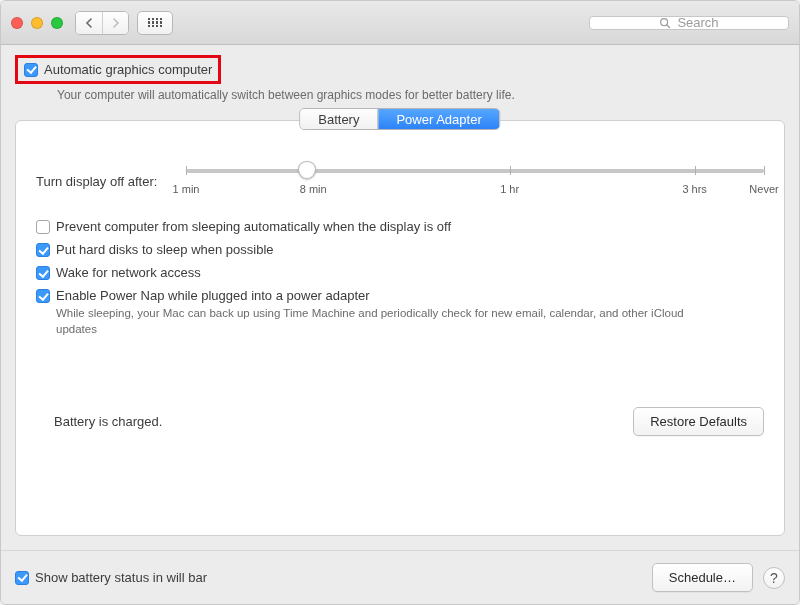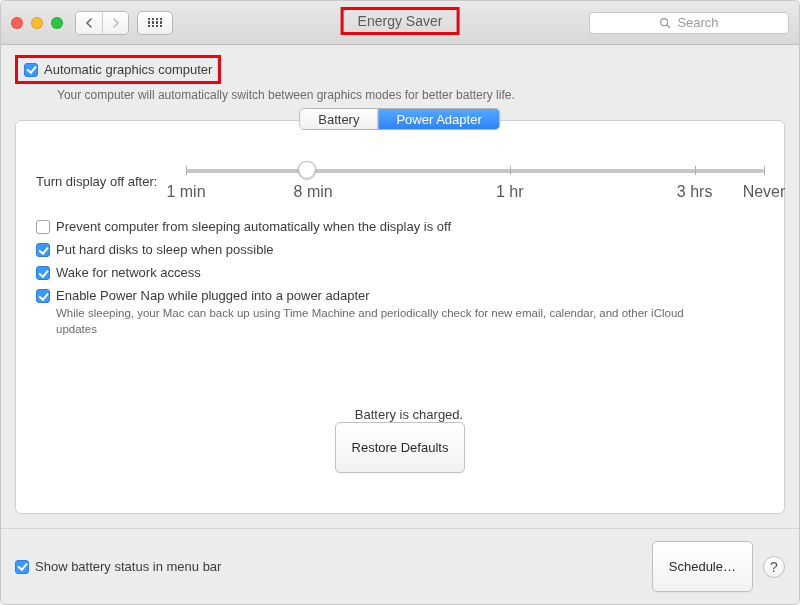--- a/index.html
+++ b/index.html
@@ -74,21 +74,21 @@
       top: 6px;
     }
     .title-box {
       border: 3px solid #e30613;
       padding: 3px 14px;
       color: #5b5b5b;
       font-size: 14px;
     }
     .search-wrap {
       margin-left: auto;
-      width: 200px; height: 22px;
+      width: 200px; height: 14px;
       background: #fff;
       border: 1px solid #c7c7c7;
       border-radius: 4px;
       display: flex; align-items: center; justify-content: center;
       gap: 6px;
       color: #9b9b9b;
       font-size: 13px;
     }
     .search-icon { width:12px; height:12px; }
     .content {
@@ -189,21 +189,21 @@
     }
     .tick {
       position: absolute;
       top: 5px;
       width: 1px; height: 9px;
       background: #b0b0b0;
     }
     .tick-label {
       position: absolute;
       top: 22px;
-      font-size: 16px;
+      font-size: 11px;
       color: #5b5b5b;
       transform: translateX(-50%);
       white-space: nowrap;
     }
     .opts { margin-top: 18px; }
     .opt-row {
       display: flex; align-items: flex-start;
       margin-top: 8px;
       font-size: 13px;
     }
@@ -214,28 +214,27 @@
       margin-left: 20px;
       margin-top: 3px;
       line-height: 1.35;
       max-width: 650px;
     }
     .panel-footer {
       margin-top: 70px;
       display: flex;
       align-items: center;
       justify-content: space-between;
-      flex-direction: column;
     }
     .status-text { font-size: 13px; color: #3c3c3c; margin-left: 18px; }
     .mac-button {
       background: linear-gradient(#ffffff,#f2f2f2);
       border: 1px solid #c0c0c0;
       border-radius: 5px;
-      padding: 17px 16px;
+      padding: 6px 16px;
       font-size: 13px;
       color: #2b2b2b;
       box-shadow: 0 1px 0 rgba(0,0,0,0.04);
     }
     .bottom-row {
       border-top: 1px solid #d6d6d6;
       padding: 12px 14px;
       display: flex;
       align-items: center;
       background: #ececec;
@@ -283,23 +282,20 @@
         <span></span>
           <span></span>
           <span></span>
           <span></span>
         <span></span>
           <span></span>
           <span></span>
           <span></span>
       </span>
     </button>
-    <div class="title-wrap">
-      <div class="title-box">Energy Saver</div>
-    </div>
     <div class="search-wrap">
       <svg class="search-icon" viewBox="0 0 14 14">
           <circle cx="6" cy="6" r="4" stroke="#9b9b9b" stroke-width="1.4" fill="none"></circle>
           <line x1="9" y1="9" x2="12.5" y2="12.5" stroke="#9b9b9b" stroke-width="1.4" stroke-linecap="round"></line>
         </svg>
       <span>Search</span>
     </div>
   </div>
 
   <div class="content">
@@ -357,21 +353,21 @@
       <div class="panel-footer">
         <div class="status-text">Battery is charged.</div>
         <button class="mac-button">Restore Defaults</button>
       </div>
     </div>
 
   </div>
 
   <div class="bottom-row">
     <span class="checkbox checked"></span>
-    <span>Show battery status in menu bar</span>
+    <span>Show battery status in will bar</span>
     <div class="spacer"></div>
     <button class="mac-button">Schedule…</button>
     <button class="help-btn">
       <span>?</span>
     </button>
   </div>
 
 </div>
 
 </body></html>

